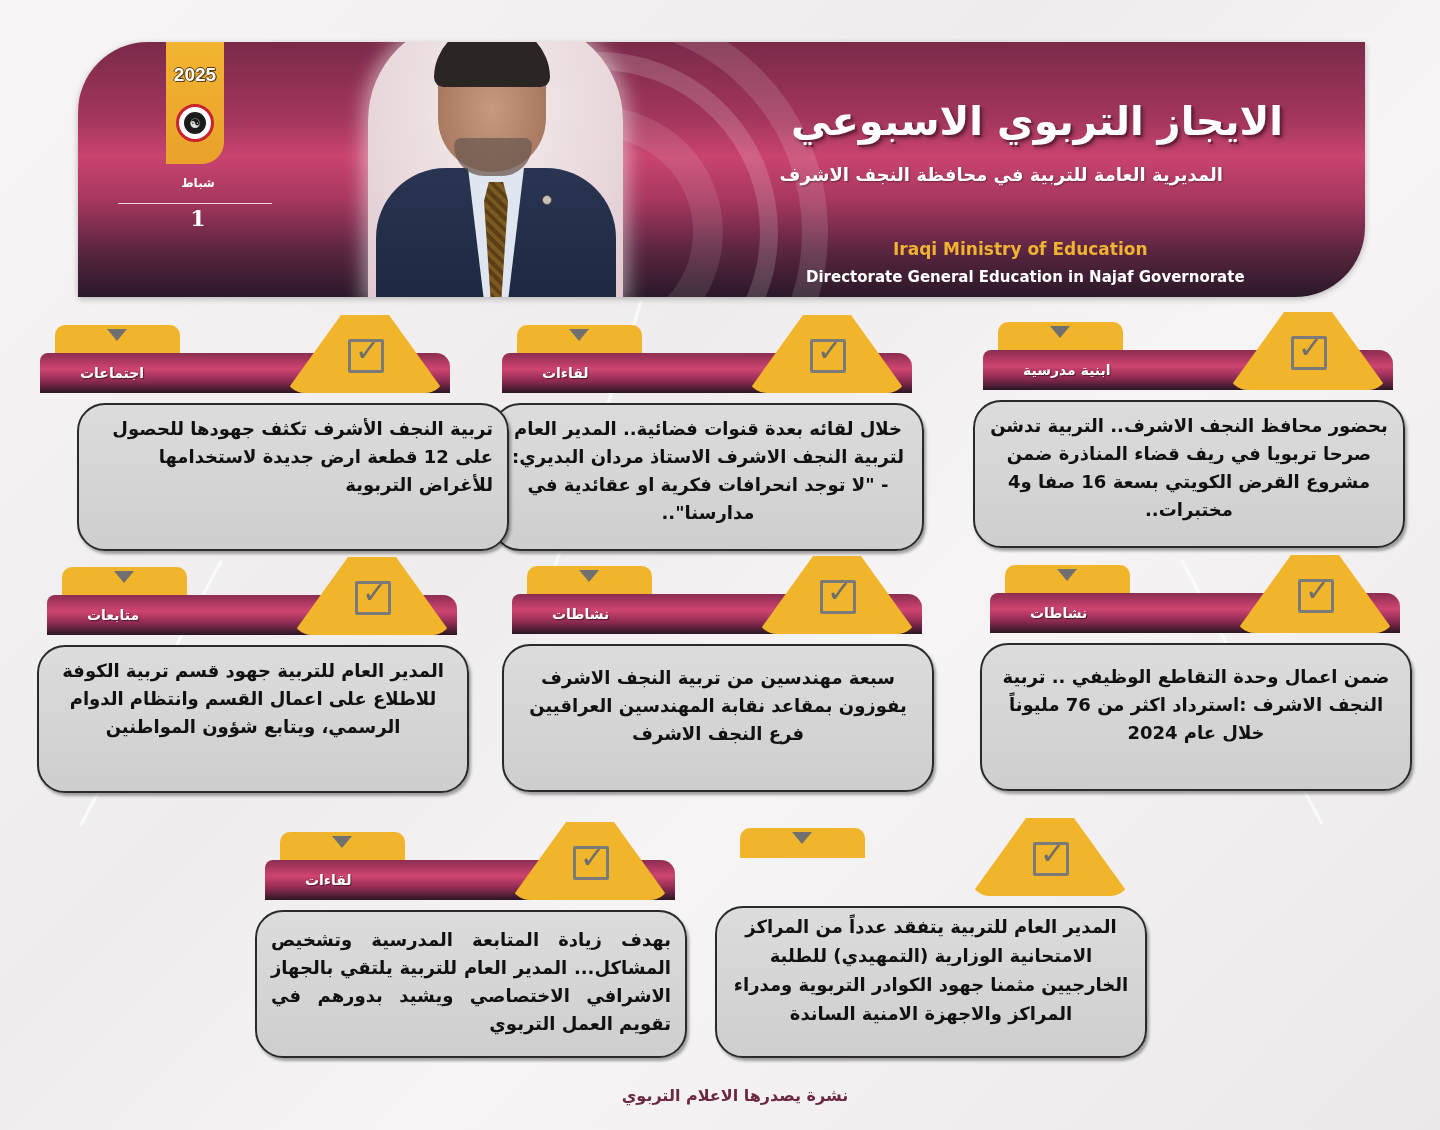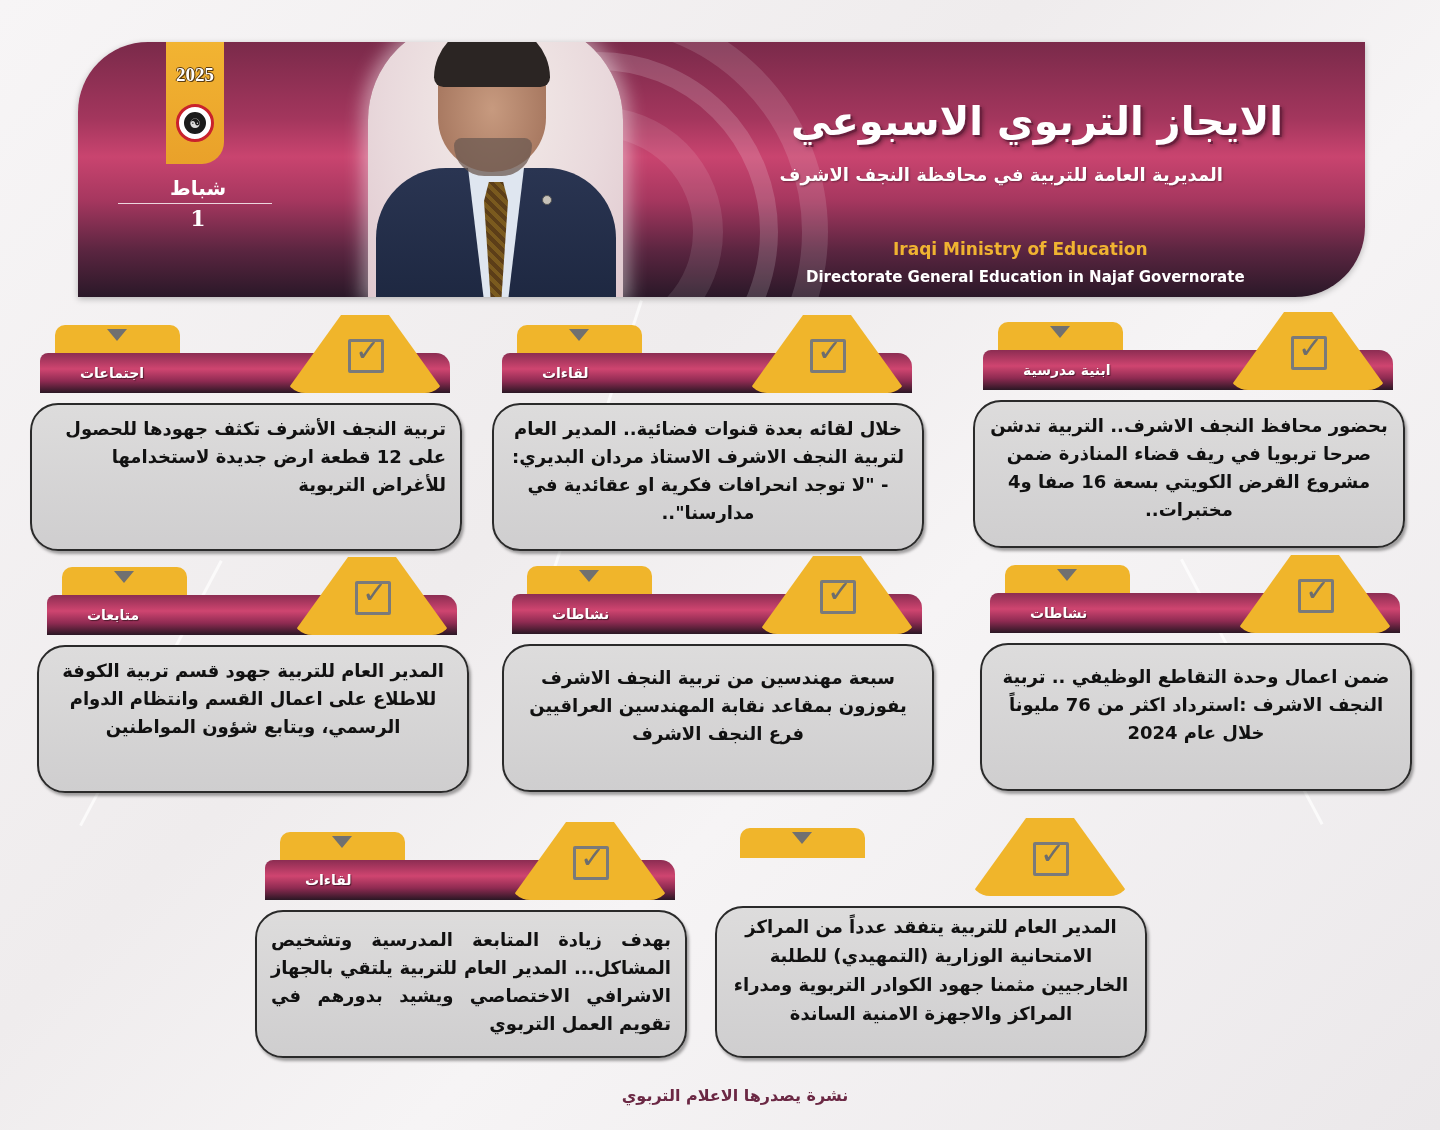--- a/index.html
+++ b/index.html
@@ -39,27 +39,27 @@
   .p-shirt { position: absolute; left: 100px; top: 148px; width: 56px; height: 140px; background: #dfe6f0; clip-path: polygon(0 0, 100% 0, 70% 100%, 30% 100%); }
   .p-tie { position: absolute; left: 116px; top: 162px; width: 24px; height: 126px; background: repeating-linear-gradient(45deg, #7a5a1e 0 4px, #5c3e18 4px 8px); clip-path: polygon(20% 0, 80% 0, 100% 15%, 70% 100%, 30% 100%, 0 15%); }
   .p-pin { position: absolute; left: 174px; top: 175px; width: 10px; height: 10px; border-radius: 50%; background: #c7c2b9; border: 1px solid #555; }
 
   .tag {
     position: absolute; left: 88px; top: 0px; width: 58px; height: 122px;
     background: linear-gradient(180deg, #f2b432 0%, #e9a12a 100%);
     border-radius: 0 0 22px 0;
   }
   .tag-year { position: absolute; left: 0; top: 22px; width: 58px; text-align: center;
-    font-family: Liberation Serif, serif; font-weight: bold; font-size: 19px; color: #fff;
+    font-family: Liberation Sans, sans-serif; font-weight: bold; font-size: 19px; color: #fff;
     text-shadow: 1px 1px 0 #5a3c10, -1px 0 0 #5a3c10, 0 -1px 0 #5a3c10, 1px 0 0 #5a3c10; }
   .tag-logo { position: absolute; left: 10px; top: 62px; width: 38px; height: 38px; border-radius: 50%;
     background: #fff; border: 3px solid #c9222c; display: flex; align-items: center; justify-content: center; }
   .tag-logo-inner { width: 26px; height: 26px; border-radius: 50%; background: #1b1b1b; border: 2px solid #fff;
     display: flex; align-items: center; justify-content: center; color: #ddd; font-size: 13px; }
-  .month { position: absolute; left: 60px; top: 134px; width: 120px; text-align: center; color: #fff; font-size: 20px; font-weight: bold; }
+  .month { position: absolute; left: 60px; top: 134px; width: 120px; text-align: center; color: #fff; font-size: 12px; font-weight: bold; }
   .month-rule { position: absolute; left: 40px; top: 161px; width: 154px; height: 1px; background: rgba(255,255,255,0.8); }
   .day { position: absolute; left: 60px; top: 163px; width: 120px; text-align: center; color: #fff; font-family: "DejaVu Serif", serif; font-weight: bold; font-size: 22px; }
 
   .title { position: absolute; right: 82px; top: 56px; direction: rtl; color: #fff;
     font-size: 40px; font-weight: bold; letter-spacing: 1px;
     text-shadow: 2px 2px 0 #6a1f3d, 3px 3px 4px rgba(0,0,0,0.4); text-align: right; }
   .subtitle { position: absolute; right: 142px; top: 122px; direction: rtl; color: #fff; font-size: 18px; font-weight: bold;
     text-shadow: 1px 1px 2px rgba(0,0,0,0.4); }
   .en1 { position: absolute; left: 815px; top: 197px; color: #f0b331; font-size: 17px; font-weight: bold; }
   .en2 { position: absolute; left: 728px; top: 226px; color: #fff; font-size: 15px; font-weight: bold; }
@@ -73,21 +73,21 @@
     background: linear-gradient(180deg, #8c2d52 0%, #cf4570 40%, #8f2b52 70%, #2a1724 100%); }
   .c-bar-label { position: absolute; left: 40px; top: 12px; color: #fff; font-weight: bold; font-size: 14px; direction: rtl;
     text-shadow: 1px 1px 1px rgba(0,0,0,0.5); }
   .c-tri { position: absolute; left: 255px; top: 0px; width: 160px; height: 78px; background: #f0b52b;
     clip-path: polygon(35% 0, 65% 0, 100% 100%, 0 100%); border-radius: 20px; }
   .c-check { position: absolute; left: 318px; top: 24px; width: 36px; height: 34px; border: 3px solid #7a7a7a; border-radius: 2px; }
   .c-check-mark { position: absolute; left: 4px; top: -6px; font-size: 30px; line-height: 30px; color: #6d6d6d; font-weight: bold; }
   .c-box { position: absolute; left: 0; top: 88px; width: 432px; height: 148px; border: 2px solid #2a2a2a; border-radius: 28px;
     background: linear-gradient(180deg, #dddcdc 0%, #cfcecf 100%); box-shadow: 2px 3px 3px rgba(0,0,0,0.35);
     padding: 10px 14px; direction: rtl; text-align: center; font-weight: bold; color: #111; font-size: 18px; line-height: 28px; }
-  .c-box.right-align { text-align: right; }
+  .c-box.right-align { text-align: right; margin-left: 47px; }
 
   .footer { position: absolute; left: 0; width: 1440px; top: 1086px; text-align: center; direction: rtl;
     color: #6b2844; font-weight: bold; font-size: 16px; margin-left: 15px; }
 </style>
 </head>
 <body>
 
 <div class="bg-line" style="left:640px; top:300px; height:320px; transform:rotate(18deg);"></div>
 <div class="bg-line" style="left:1180px; top:560px; height:300px; transform:rotate(-28deg);"></div>
 <div class="bg-line" style="left:220px; top:560px; height:300px; transform:rotate(28deg);"></div>

